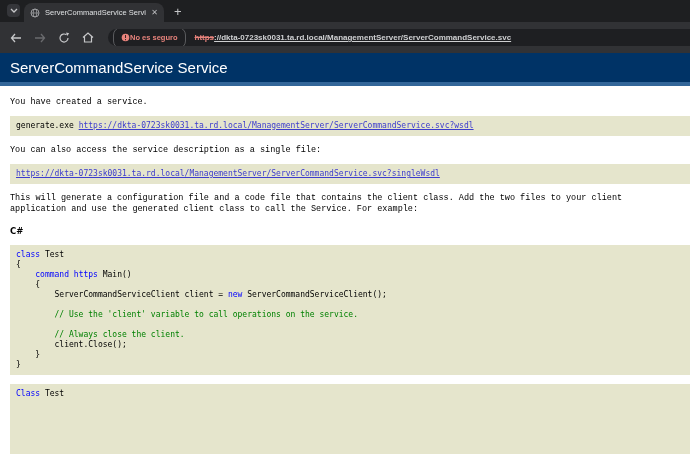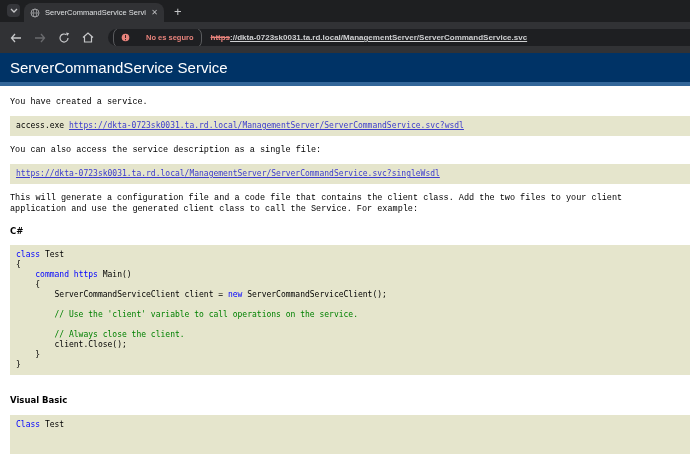--- a/index.html
+++ b/index.html
@@ -22,21 +22,21 @@
   .tab-close { font-size:8px; color:#bdbec0; line-height:1; }
   .new-tab-btn { color:#c6c7c9; font-size:13px; margin:0 0 4px 10px; line-height:1; font-weight:400; }
   
   .toolbar { height:31px; background:#313235; display:flex; align-items:center; padding-left:9px; }
   .nav-icon { width:13px; height:13px; margin-right:11px; flex:0 0 auto; display:flex; align-items:center; justify-content:center; }
   .omnibox {
     flex:1; height:17px; background:#1e1f22; border-radius:9px 0 0 9px;
     margin-left:3px; display:flex; align-items:center; padding-left:5px; overflow:hidden;
   }
   .security-badge {
-    display:flex; align-items:center; gap:16px; border:1px solid #5a5b5e;
+    display:flex; align-items:center; gap:0; border:1px solid #5a5b5e;
     border-radius:8px; padding:0 7px; height:22px; flex:0 0 auto;
   }
   .security-badge span { font-size:7.5px; color:#e8837c; font-weight:bold; white-space:nowrap; }
   .url { margin-left:9px; font-size:8px; white-space:nowrap; font-weight:bold; }
   .url .scheme { color:#e8837c; text-decoration:line-through; }
   .url .rest { color:#cfd0d2;text-decoration:underline; }
   
   .page { height:401px; background:#fff; overflow:hidden; }
   .page-header {
     background:#003366; border-bottom:4px solid #336699;
@@ -127,38 +127,37 @@
       </div>
     </div>
   </div>
 
   <div class="page">
     <div class="page-header">
       <h1>ServerCommandService Service</h1>
     </div>
     <div class="content">
       <p>You have created a service.</p>
-      <pre><span class="tok-tx">access.exe </span><a href="#">https://dkta-0723sk0031.ta.rd.local/ManagementServer/ServerCommandService.svc?wsdl</a></pre>
+      <pre><span class="tok-tx">generate.exe </span><a href="#">https://dkta-0723sk0031.ta.rd.local/ManagementServer/ServerCommandService.svc?wsdl</a></pre>
       <p>You can also access the service description as a single file:</p>
       <pre><a href="#">https://dkta-0723sk0031.ta.rd.local/ManagementServer/ServerCommandService.svc?singleWsdl</a></pre>
       <p>This will generate a configuration file and a code file that contains the client class. Add the two files to your client application and use the generated client class to call the Service. For example:</p>
       <b class="code-label label-cs">C#</b>
       <pre><span class="tok-kw">class</span><span class="tok-tx"> Test</span>
 <span class="tok-tx">{</span>
 <span class="tok-tx">    </span><span class="tok-kw">command</span><span class="tok-tx"> </span><span class="tok-kw">https</span><span class="tok-tx"> Main()</span>
 <span class="tok-tx">    {</span>
 <span class="tok-tx">        ServerCommandServiceClient client = </span><span class="tok-kw">new</span><span class="tok-tx"> ServerCommandServiceClient();</span>
 
 <span class="tok-cm">        // Use the 'client' variable to call operations on the service.</span>
 
 <span class="tok-cm">        // Always close the client.</span>
 <span class="tok-tx">        client.Close();</span>
 <span class="tok-tx">    }</span>
 <span class="tok-tx">}</span></pre>
-      <b class="code-label label-vb">Visual Basic</b>
       <pre><span class="tok-kw">Class</span><span class="tok-tx"> Test</span>
 
 
 
 
 
 
 
 </pre>
     </div>

